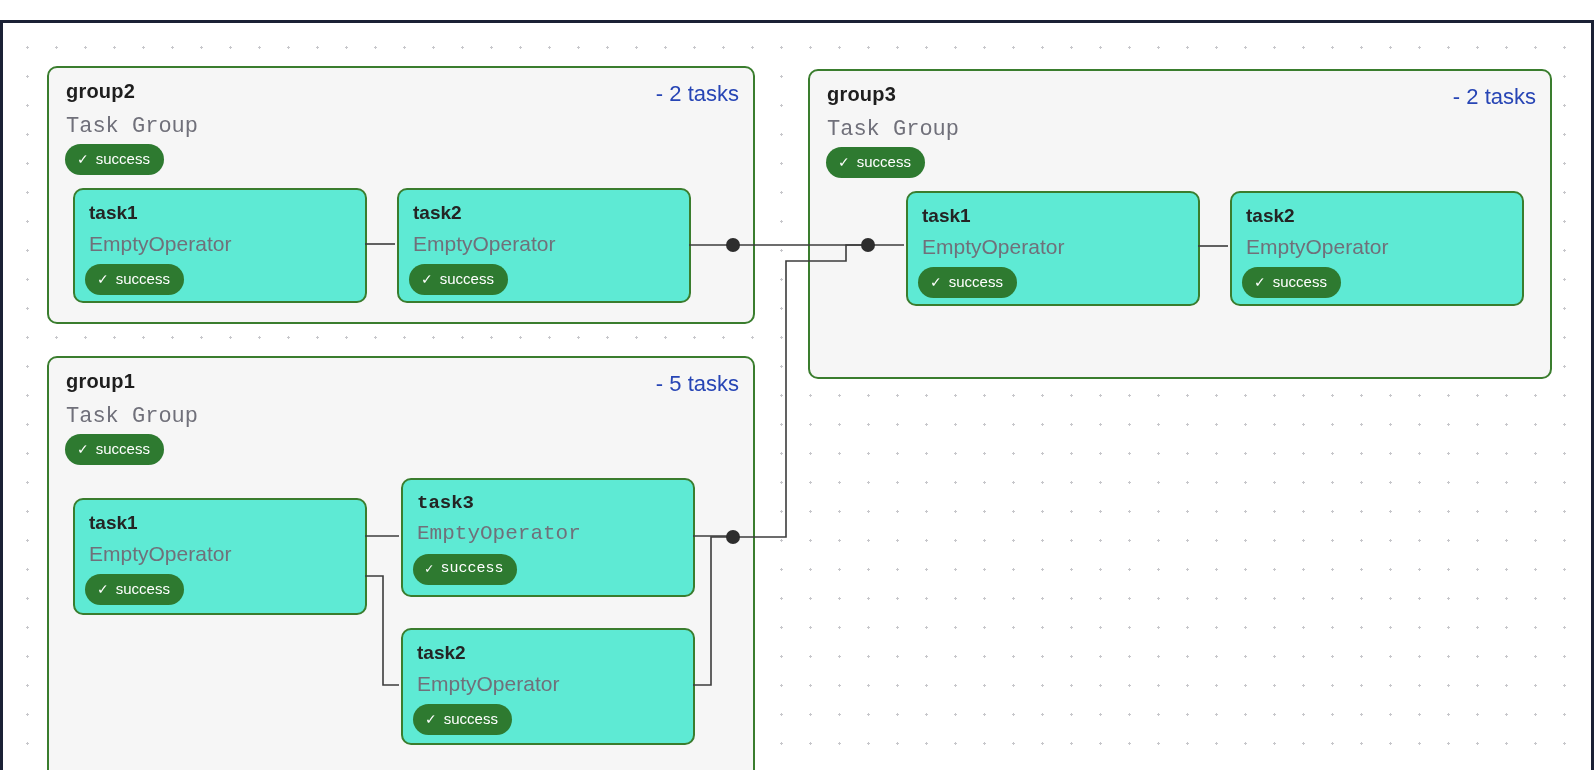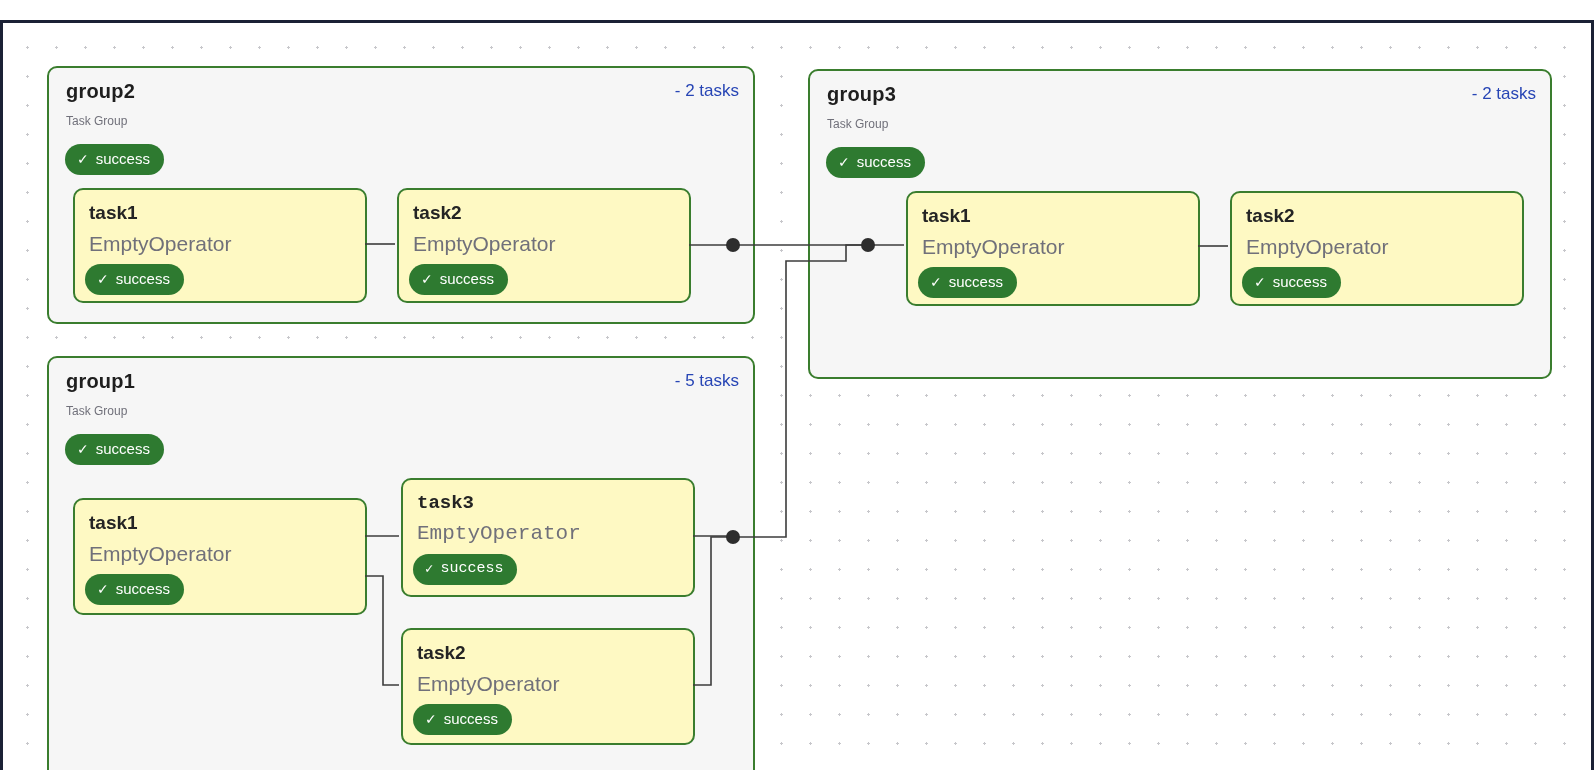--- a/index.html
+++ b/index.html
@@ -25,39 +25,39 @@
     border-radius: 10px;
     z-index: 1;
   }
   .group-title {
     position: absolute; left: 17px; top: 12px;
     font-size: 20px; font-weight: 700; color: #1e1e1e;
     letter-spacing: .2px;
   }
   .group-sub {
     position: absolute; left: 17px; top: 46px;
-    font-size: 12px; color: #70707a;
+    font-size: 22px; color: #70707a; font-family: Liberation Mono, monospace;
   }
   .collapse-link {
     position: absolute; top: 13px; right: 14px;
-    font-size: 17px; color: #2745b5; cursor: pointer;
+    font-size: 22px; color: #2745b5; cursor: pointer;
     text-decoration: none; white-space: pre;
   }
   .badge {
     position: absolute; left: 16px; top: 76px;
     display: inline-flex; align-items: center; gap: 7px;
     background: #2e7a30; color: #ffffff;
     border-radius: 999px; padding: 5px 14px 6px 12px;
     font-size: 15px; line-height: 1.3;
   }
   .badge .check { font-size: 14px; }
 
   .task {
     position: absolute;
-    background: #fef9c3;
+    background: #5eead4;
     border: 2px solid #3a7d2e;
     border-radius: 10px;
     z-index: 2;
   }
   .task-title {
     position: absolute; left: 14px; top: 12px;
     font-size: 19px; font-weight: 700; color: #242424;
   }
   .task-op {
     position: absolute; left: 14px; top: 42px;

